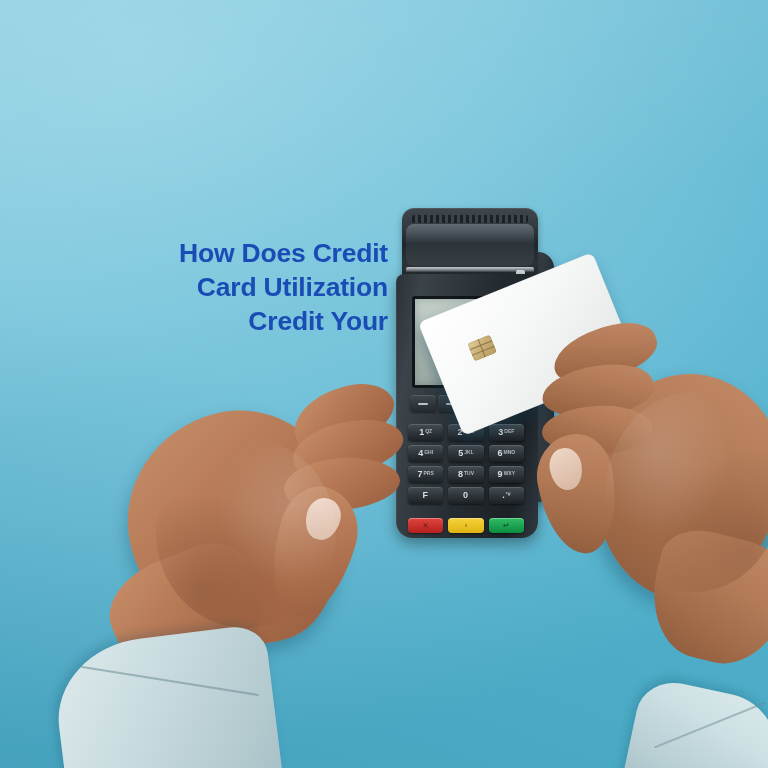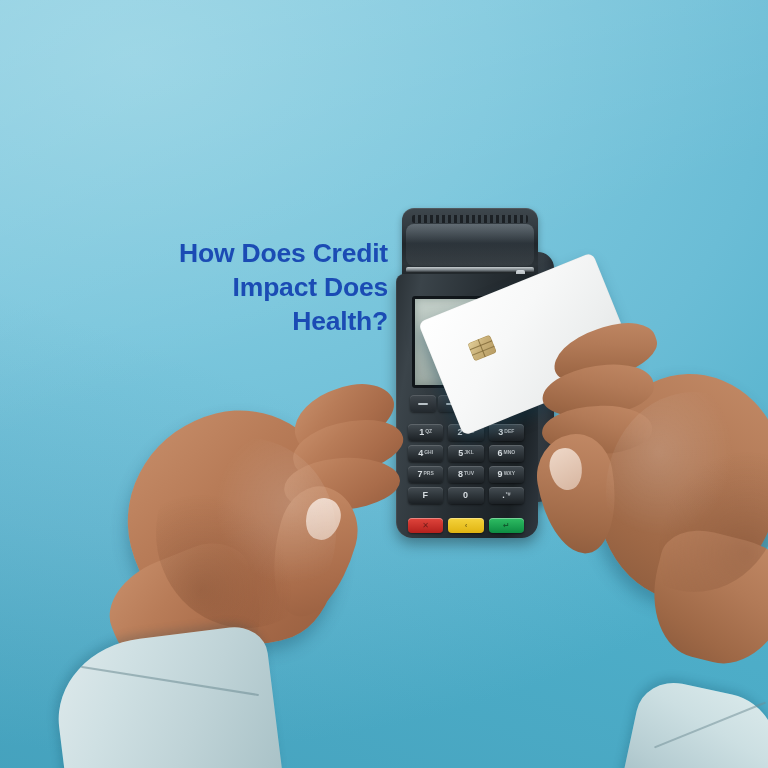--- a/index.html
+++ b/index.html
@@ -280,22 +280,22 @@
 </style>
 </head>
 <body>
 
 <div class="stage">
 
   <div class="bg-sheen"></div>
 
   <div class="headline">
     <span class="ln">How Does Credit</span>
-    <span class="ln">Impact Does</span>
-    <span class="ln">Health?</span>
+    <span class="ln">Card Utilization</span>
+    <span class="ln">Credit Your</span>
   </div>
 
   <div class="term-shadow"></div>
 
   <div class="terminal">
 
     <div class="term-side"></div>
 
     <div class="printer">
       <div class="printer-vents"></div>

